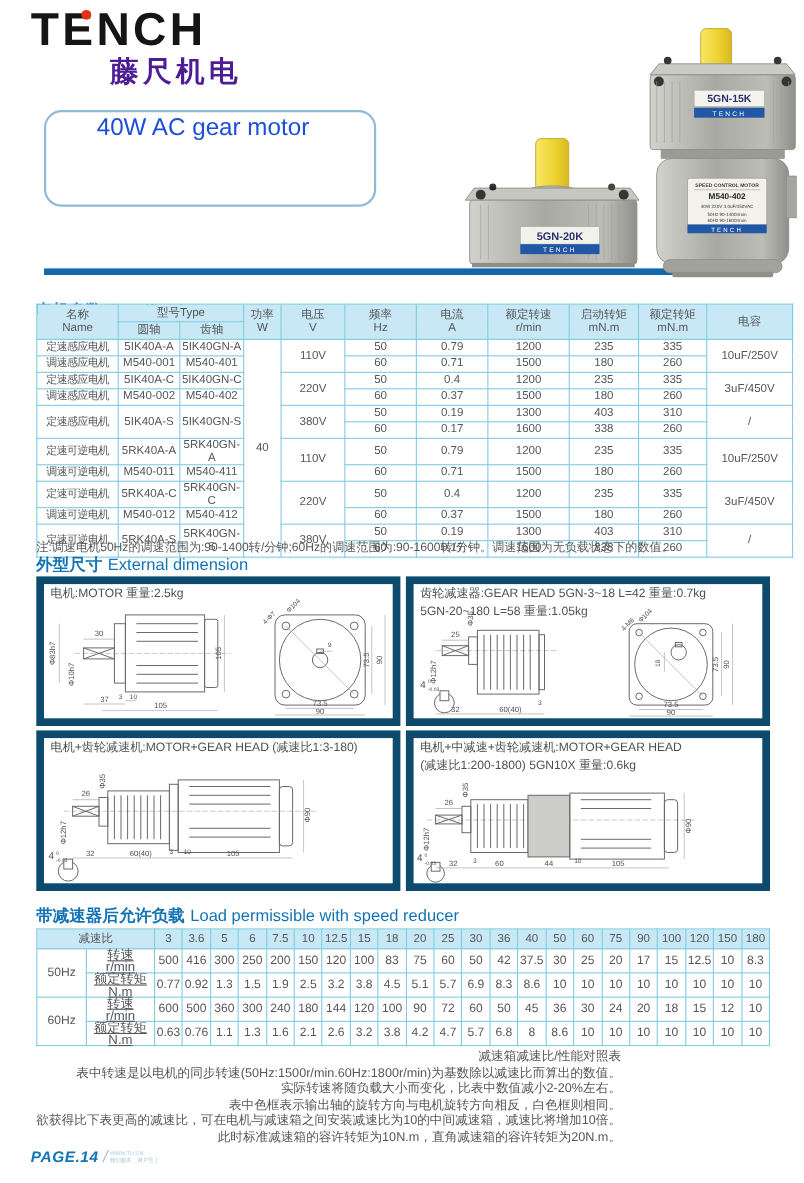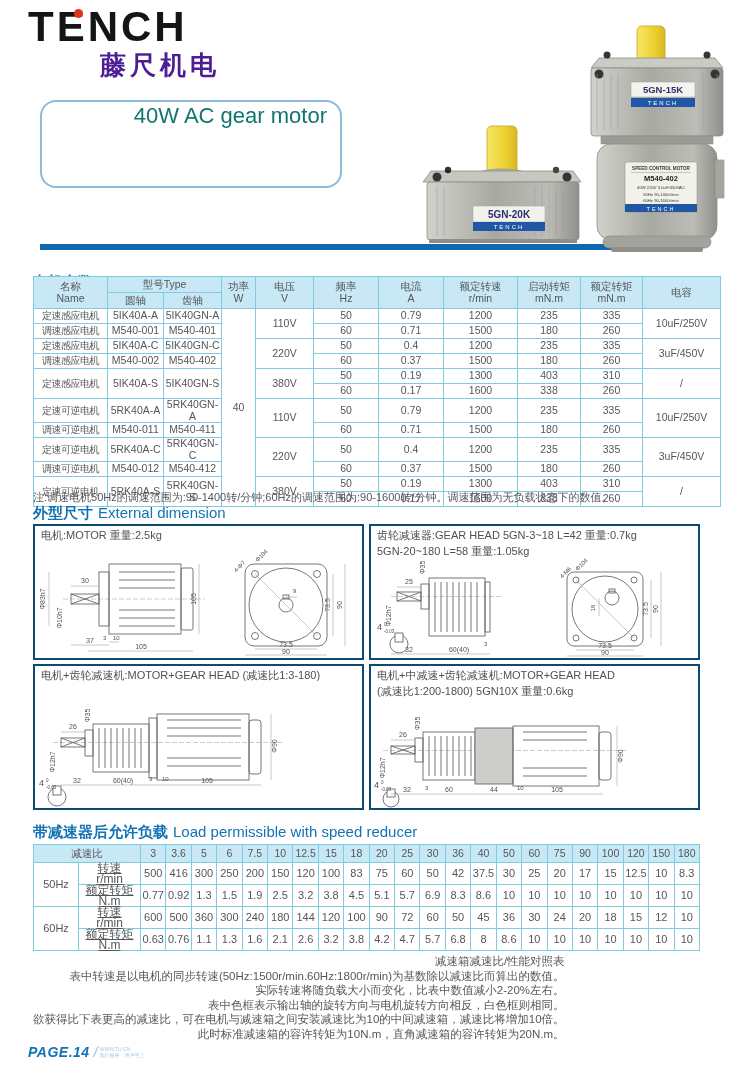--- a/index.html
+++ b/index.html
@@ -9,21 +9,21 @@
   
   .logo-area{position:absolute;left:28px;top:4px;}
   .logo-word{font-size:42px;font-weight:bold;letter-spacing:3px;color:#151515;line-height:46px;}
   .logo-dot{position:absolute;left:46px;top:5px;width:9px;height:9px;border-radius:50%;background:#e23317;}
   .logo-cn{font-size:26px;font-weight:bold;letter-spacing:4px;color:#4c1d95;margin-left:72px;line-height:30px;}
 
   
   .banner{position:absolute;left:40px;top:100px;width:298px;height:84px;
           border:2px solid #8fbad8;border-radius:16px;background:#fff;}
   .banner-cn{margin:9px 0 0 32px;font-size:29px;font-weight:bold;color:#1b74b8;letter-spacing:1px;}
-  .banner-en{text-align:right;margin:1px 13px 0 0;font-size:22px;color:#0f766e;}
+  .banner-en{text-align:center;margin:1px 13px 0 0;font-size:22px;color:#1d4ed8;}
 
   .blue-bar{position:absolute;left:40px;top:244px;width:660px;height:6px;background:#1168ae;}
   .photos{position:absolute;left:385px;top:10px;width:346px;height:246px;}
   .photos text{font-family:"Liberation Sans",sans-serif;}
 
   
   h2.sec{position:absolute;margin:0;font-size:15px;color:#1273b5;font-weight:normal;}
   h2.sec .cn{font-weight:bold;}
   h2.sec .en{margin-left:5px;}
   #t-spec{left:33px;top:273px;}
@@ -44,21 +44,21 @@
   #load-table td{height:21px;font-size:11px;}
   #load-table td.lbl{font-size:12px;line-height:10.5px;text-decoration:underline;}
 
   .note{position:absolute;left:33px;margin:0;font-size:11px;color:#55575a;}
   #spec-note{top:490px;}
   #dim-note{top:811px;}
 
   
   .panel-grid{position:absolute;left:33px;top:524px;width:667px;display:grid;
               grid-template-columns:331px 331px;grid-template-rows:136px 146px;gap:4px 5px;}
-  .panel{border:2px solid #0c4a6e;position:relative;background:#fff;box-sizing:border-box;}
+  .panel{border:7px solid #0c4a6e;position:relative;background:#fff;box-sizing:border-box;}
   .panel-title{font-size:11px;color:#4e5052;margin:3px 0 0 6px;line-height:13px;}
   .panel svg{position:absolute;left:0;bottom:0;}
   .panel svg text{fill:#4e5052;font-size:7px;font-family:"Liberation Sans",sans-serif;}
   .panel svg .s4{font-size:4.5px;}.panel svg .s6{font-size:6px;}.panel svg .s9{font-size:9px;}
   .d{stroke:#66686b;stroke-width:0.9;fill:none;}
   .m{stroke:#9a9c9e;stroke-width:0.55;fill:none;}
   .ax{stroke:#9a9c9e;stroke-width:0.5;fill:none;stroke-dasharray:5 2;}
 
   
   .footnotes{position:absolute;left:33px;top:954px;font-size:11.5px;color:#55575a;line-height:14.5px;}

